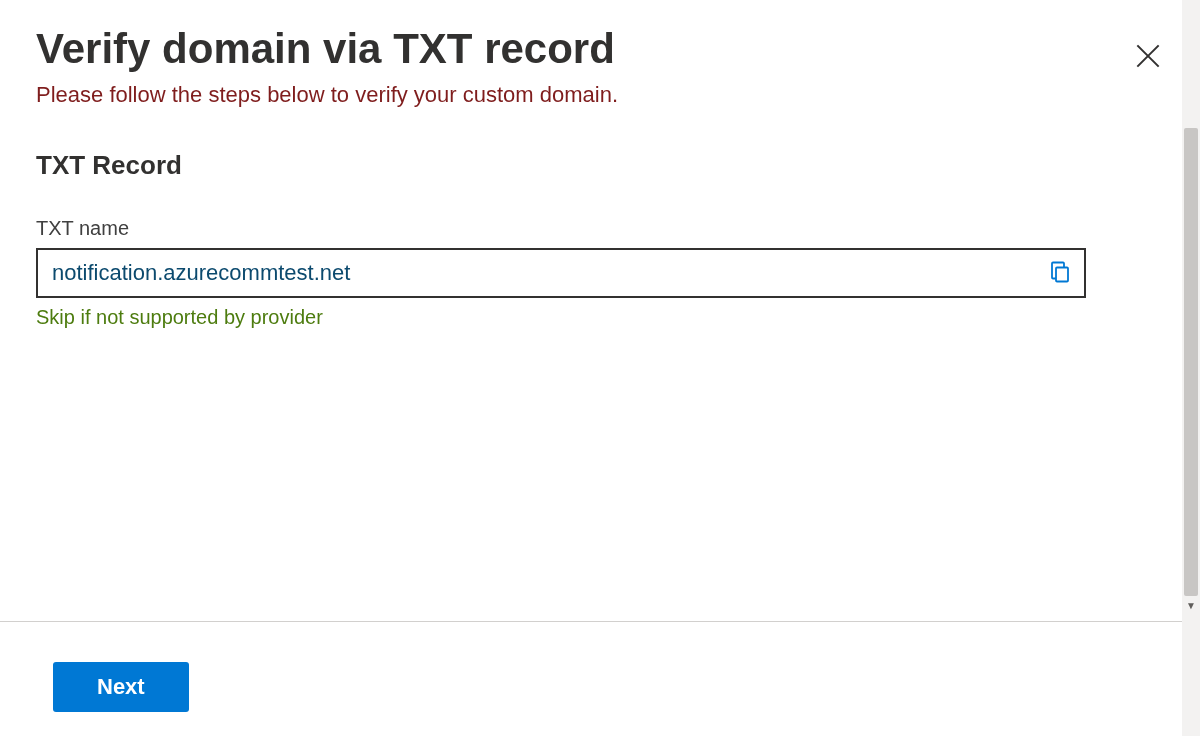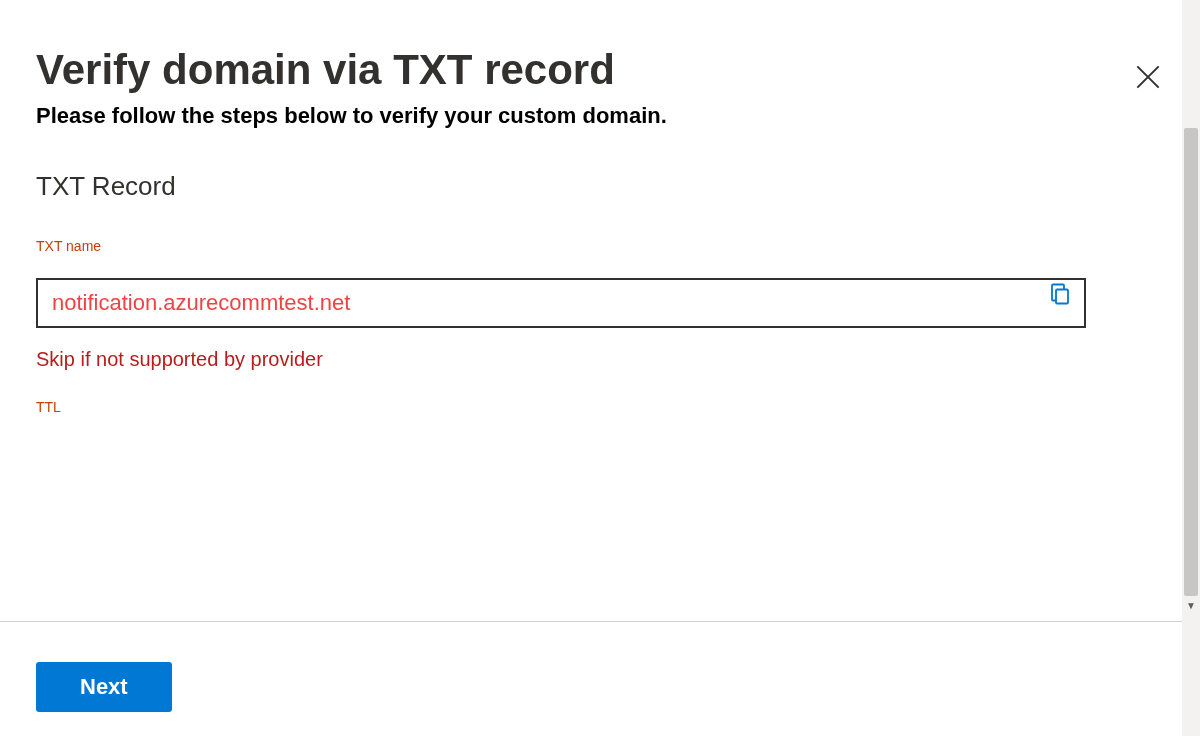--- a/index.html
+++ b/index.html
@@ -17,82 +17,80 @@
     }
     .panel {
       padding: 24px 36px;
       height: 100%;
       position: relative;
     }
     .header-row {
       display: flex;
       justify-content: flex-start;
       align-items: flex-start;
-      margin-top: 21px;
     }
     .header-text {
       flex: 1;
     }
     .page-title {
       font-size: 42px;
       font-weight: 600;
       color: #323130;
       line-height: 1.2;
       margin-bottom: 8px;
     }
     .page-subtitle {
       font-size: 22px;
-      color: #000000;
-      font-weight: 700;
+      color: #7f1d1d;
+      font-weight: 400;
     }
     .close-btn {
       background: none;
       border: none;
       cursor: pointer;
       padding: 8px;
       margin-top: 8px;
       margin-right: -8px;
     }
     .close-btn svg {
       width: 32px;
       height: 32px;
     }
     .section-title {
       font-size: 26px;
-      font-weight: 400;
+      font-weight: 700;
       color: #323130;
       margin-top: 42px;
       margin-bottom: 36px;
     }
     .field-group {
       margin-bottom: 28px;
       max-width: 1050px;
     }
     .field-label {
-      font-size: 14px;
-      color: #c2410c;
+      font-size: 20px;
+      color: #404040;
       font-weight: 400;
       margin-bottom: 8px;
       display: block;
     }
     .input-wrapper {
       position: relative;
       display: flex;
       align-items: center;
     }
     .field-input {
       width: 100%;
       padding: 10px 56px 10px 14px;
       font-size: 22px;
-      color: #ef4444;
+      color: #0c4a6e;
       border: 1px solid #8a8886;
       background: #ffffff;
       font-family: inherit;
       height: 50px;
-      margin-top: 16px;
     }
     .field-input.focused {
       border: 2px solid #323130;
     }
     .copy-btn {
       position: absolute;
       right: 8px;
       top: 50%;
       transform: translateY(-50%);
       background: none;
@@ -102,27 +100,27 @@
       display: flex;
       align-items: center;
       justify-content: center;
     }
     .copy-btn svg {
       width: 24px;
       height: 24px;
     }
     .helper-text {
       font-size: 20px;
-      color: #b91c1c;
-      margin-top: 20px;
+      color: #4d7c0f;
+      margin-top: 8px;
     }
     .footer {
       position: absolute;
       bottom: 24px;
-      left: 36px;
+      left: 53px;
     }
     .next-btn {
       background: #0078d4;
       color: #ffffff;
       border: none;
       font-size: 22px;
       font-weight: 600;
       padding: 12px 44px;
       cursor: pointer;
       font-family: inherit;
@@ -203,21 +201,20 @@
         </span>
       </button>
     </div>
     <p class="helper-text">Skip if not supported by provider</p>
   </div>
 
   <div class="field-group">
   </div>
 
   <div class="field-group">
-    <label class="field-label">TTL</label>
   </div>
 
   <div class="separator-line"></div>
 
   <div class="footer">
     <button class="next-btn">Next</button>
   </div>
 
 </div>
 

